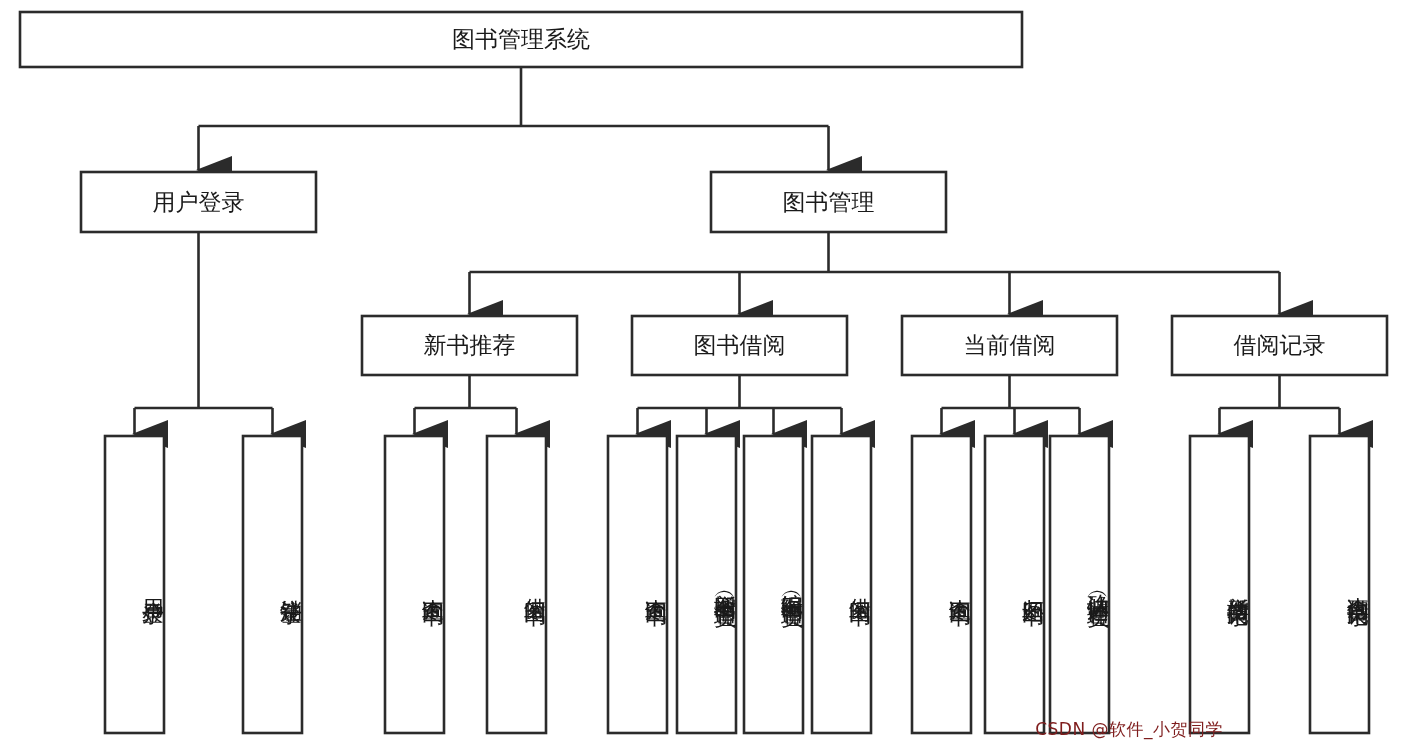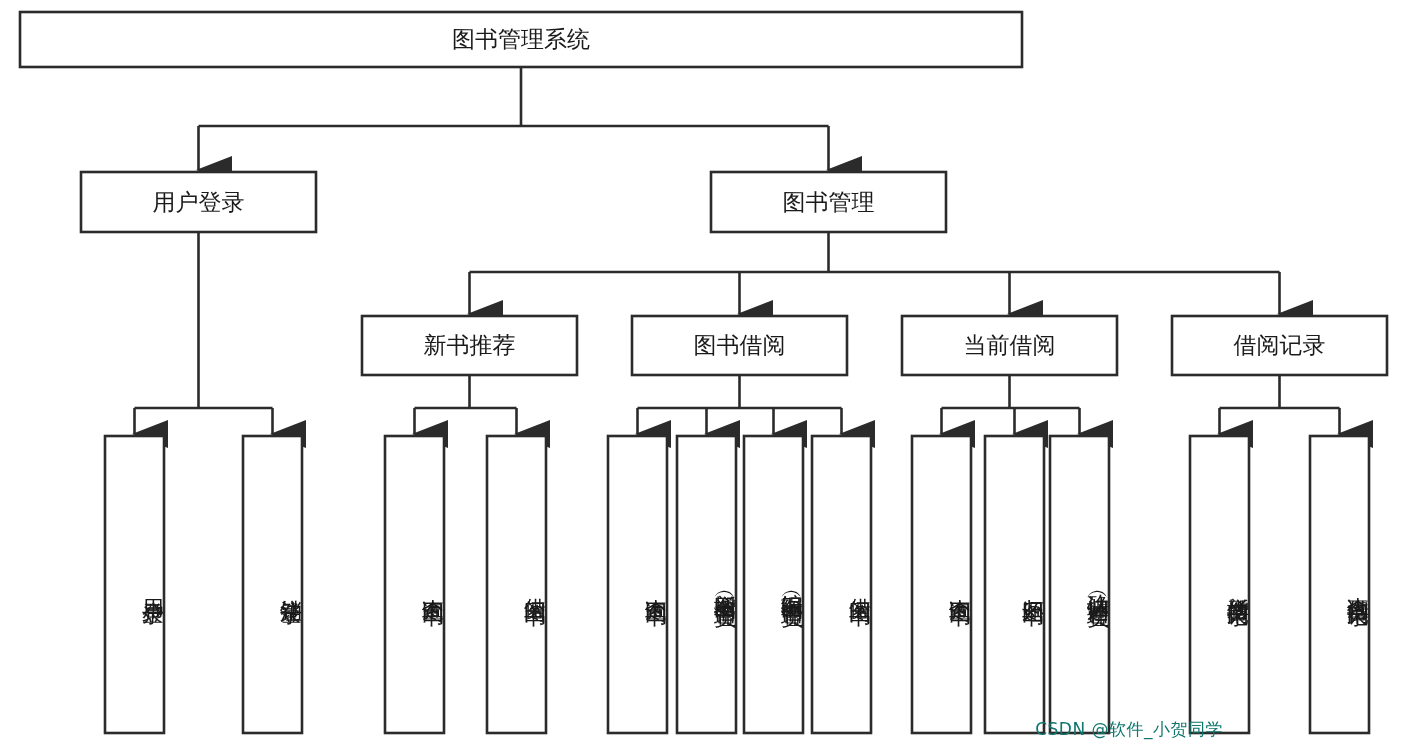--- a/index.html
+++ b/index.html
@@ -59,21 +59,21 @@
     color: #1a1a1a;
     letter-spacing: 2px;
     white-space: nowrap;
     pointer-events: none;
   }
   .watermark {
     position: absolute;
     right: 12px;
     bottom: 6px;
     font-size: 17px;
-    color: #0f766e;
+    color: #7f1d1d;
     letter-spacing: 0.5px;
     white-space: nowrap;
     font-family: "DejaVu Sans", "Liberation Sans", sans-serif;
   }
 </style>
 </head>
 <body>
 
 <div id="diagram-root">
 

